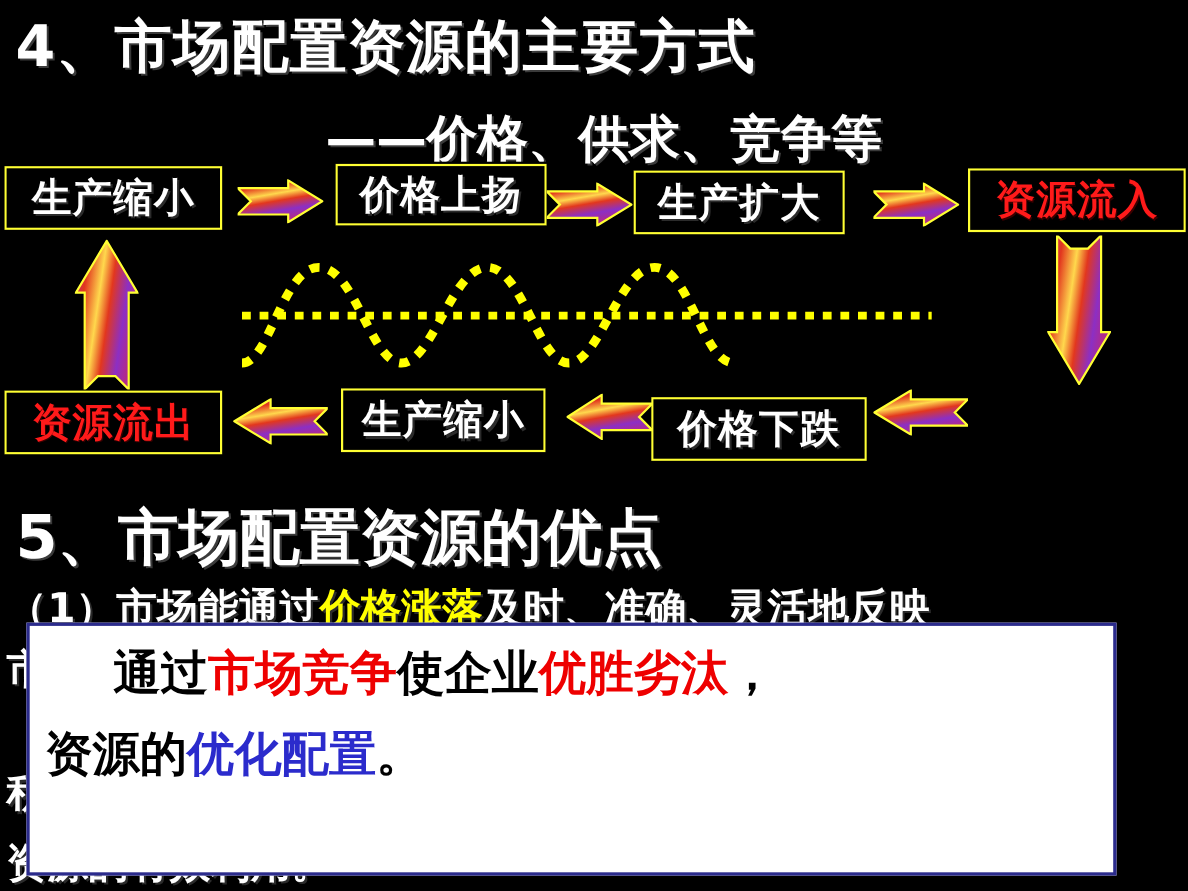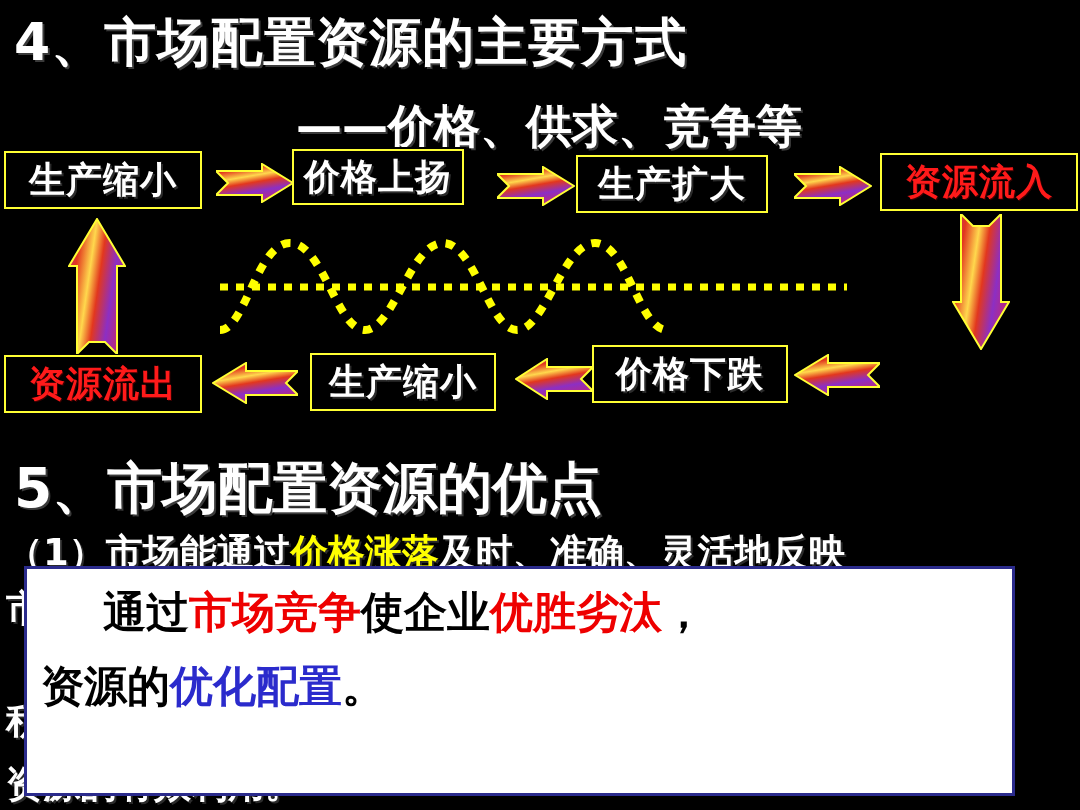--- a/index.html
+++ b/index.html
@@ -126,41 +126,41 @@
       <line x1="5" y1="62" x2="632" y2="62" stroke="#ffff00" stroke-width="7" stroke-dasharray="8 8" stroke-linecap="butt"></line>
       <path d="M 5 105 C 30 105, 42 18, 75 18 S 122 105, 150 105 S 196 18, 228 18
                S 274 105, 302 105 S 348 18, 380 18 S 424 105, 452 105" fill="none" stroke="#ffff00" stroke-width="8" stroke-dasharray="9 9" stroke-linecap="butt"></path>
     </svg>
   </div>
 
   <div class="fbox" style="left:4px; top:151px; width:198px; height:58px;">
     <span class="lbl white">生产缩小</span>
   </div>
 
-  <div class="fbox" style="left:292px; top:149px; width:172px; height:56px;">
+  <div class="fbox" style="left:305px; top:149px; width:192px; height:56px;">
     <span class="lbl white">价格上扬</span>
   </div>
 
   <div class="fbox" style="left:880px; top:153px; width:198px; height:58px;">
     <span class="lbl red">资源流入</span>
   </div>
 
   <div class="fbox" style="left:576px; top:155px; width:192px; height:58px;">
     <span class="lbl white">生产扩大</span>
   </div>
 
   <div class="fbox" style="left:4px; top:355px; width:198px; height:58px;">
     <span class="lbl red">资源流出</span>
   </div>
 
   <div class="fbox" style="left:310px; top:353px; width:186px; height:58px;">
     <span class="lbl white">生产缩小</span>
   </div>
 
-  <div class="fbox" style="left:592px; top:345px; width:196px; height:58px;">
+  <div class="fbox" style="left:592px; top:361px; width:196px; height:58px;">
     <span class="lbl white">价格下跌</span>
   </div>
 
 
   <svg width="0" height="0" style="position:absolute;">
     <defs>
       <linearGradient id="gradH" x1="0" y1="0" x2="0.35" y2="1">
         <stop offset="0%" stop-color="#b02a8e"></stop>
         <stop offset="22%" stop-color="#e2371e"></stop>
         <stop offset="42%" stop-color="#ffd84d"></stop>

